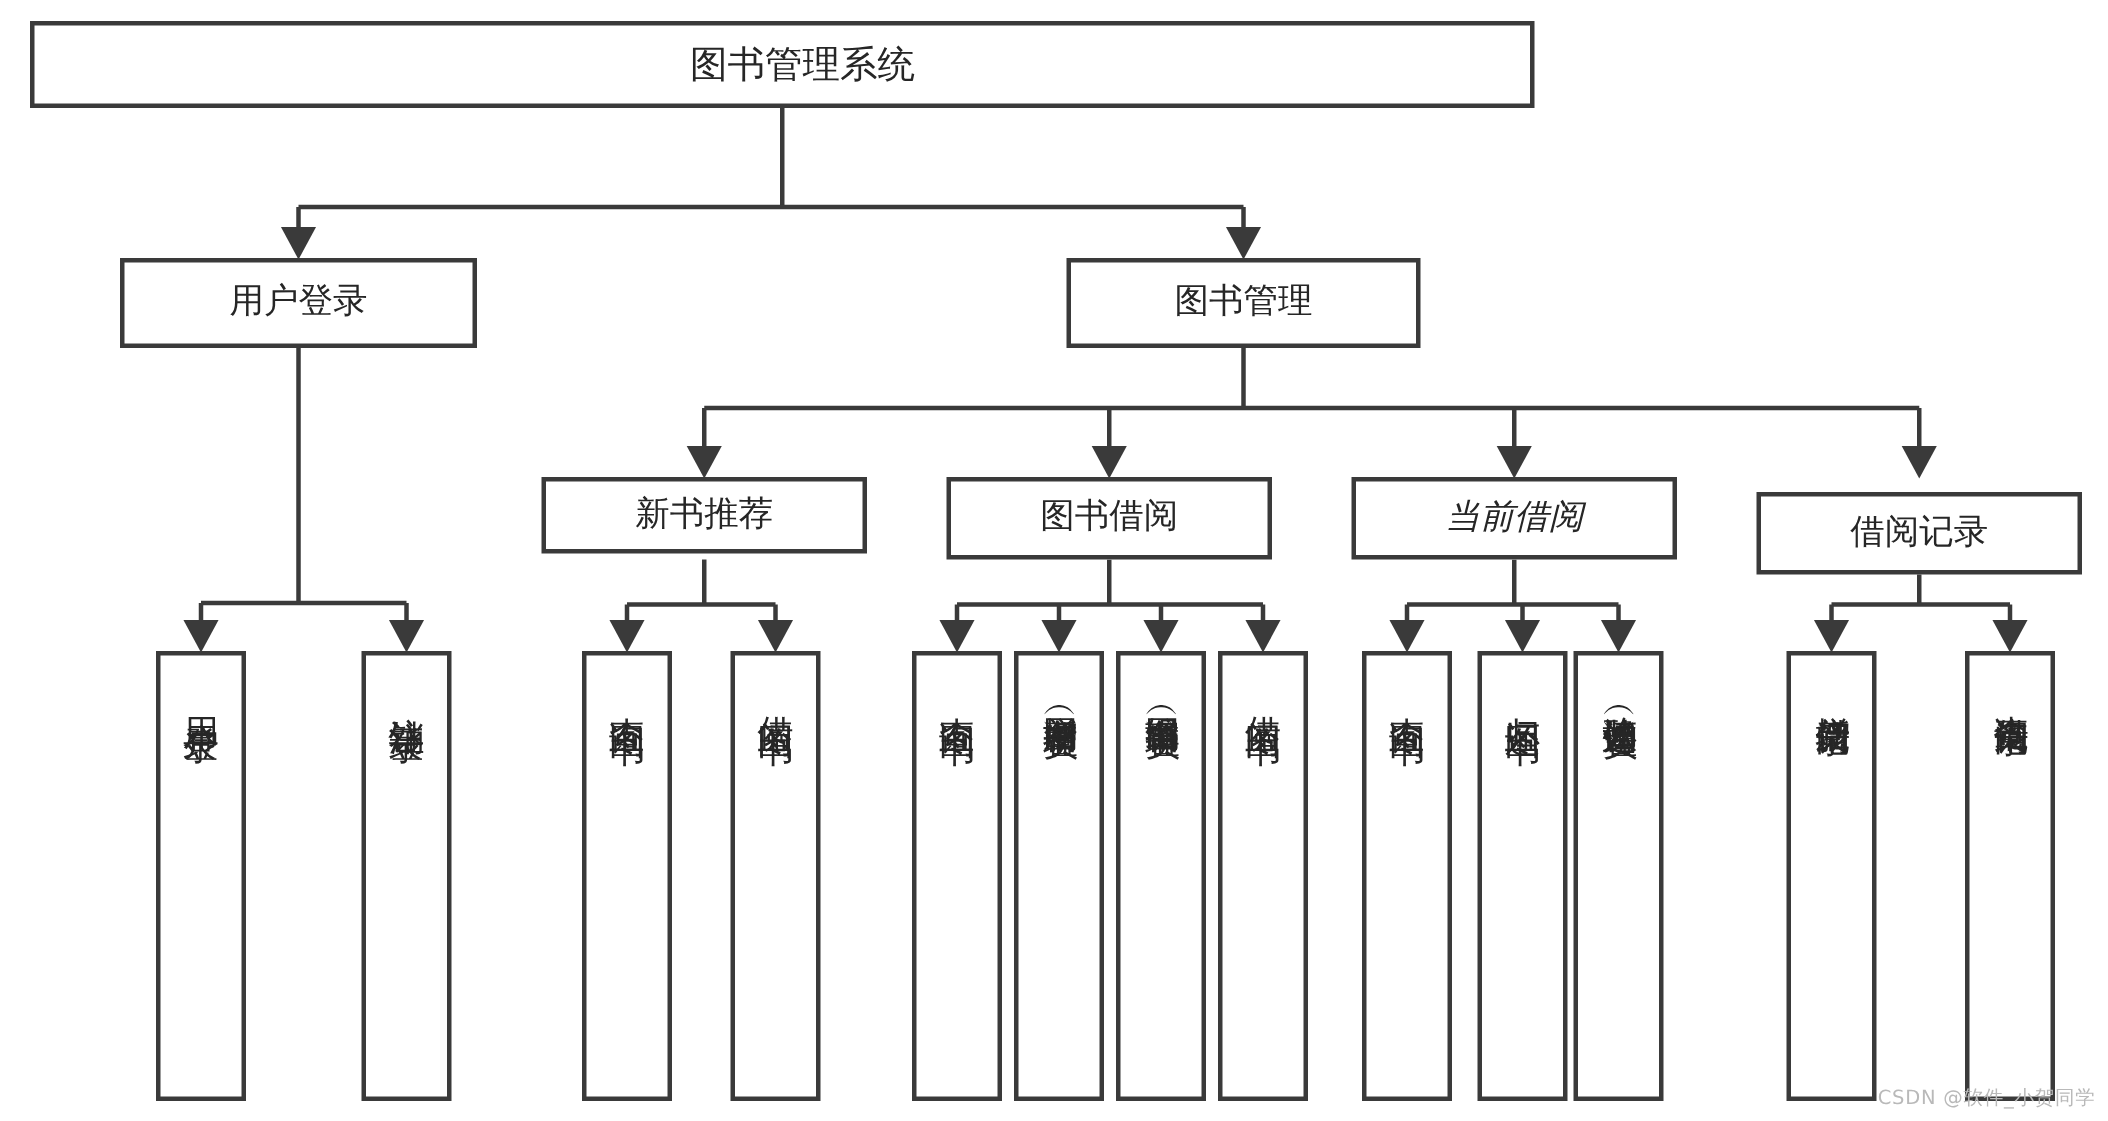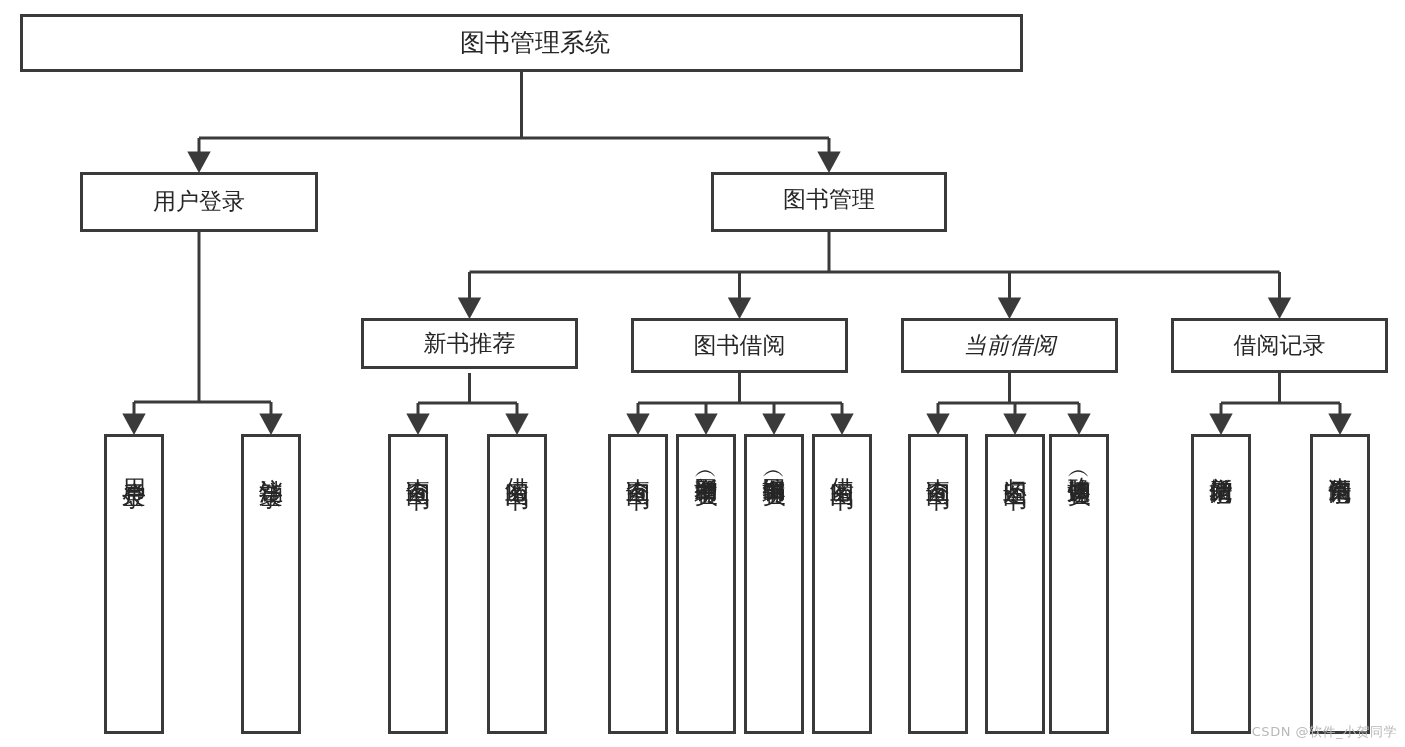--- a/index.html
+++ b/index.html
@@ -130,34 +130,34 @@
       </g>
   </svg>
 
   <div class="node root" style="left: 20px; top: 14px; width: 1003px; height: 58px; padding-left: 27px;">
     <span class="label">图书管理系统</span>
   </div>
 
   <div class="node branch" style="left: 80px; top: 172px; width: 238px; height: 60px;">
     <span class="label">用户登录</span>
   </div>
-  <div class="node branch" style="left: 711px; top: 172px; width: 236px; height: 60px; font-family: Liberation Mono, monospace;">
+  <div class="node branch" style="left: 711px; top: 172px; width: 236px; height: 60px;">
     <span class="label">图书管理</span>
   </div>
 
   <div class="node branch" style="left: 361px; top: 318px; width: 217px; height: 51px;">
     <span class="label">新书推荐</span>
   </div>
-  <div class="node branch" style="left: 631px; top: 318px; width: 217px; height: 55px;">
+  <div class="node branch" style="left: 631px; top: 318px; width: 217px; height: 55px; font-family: Liberation Mono, monospace;">
     <span class="label">图书借阅</span>
   </div>
   <div class="node branch" style="left: 901px; top: 318px; width: 217px; height: 55px; font-style: italic;">
     <span class="label">当前借阅</span>
   </div>
-  <div class="node branch" style="left: 1171px; top: 318px; width: 217px; height: 55px;">
+  <div class="node branch" style="left: 1171px; top: 328px; width: 217px; height: 55px;">
     <span class="label">借阅记录</span>
   </div>
 
   <div class="node leaf" style="left: 104px; top: 434px; width: 60px; height: 300px;">
     <span class="label">用户登录</span>
   </div>
   <div class="node leaf" style="left: 241px; top: 434px; width: 60px; height: 300px;">
     <span class="label">注销登录</span>
   </div>
   <div class="node leaf" style="left: 388px; top: 434px; width: 60px; height: 300px;">

